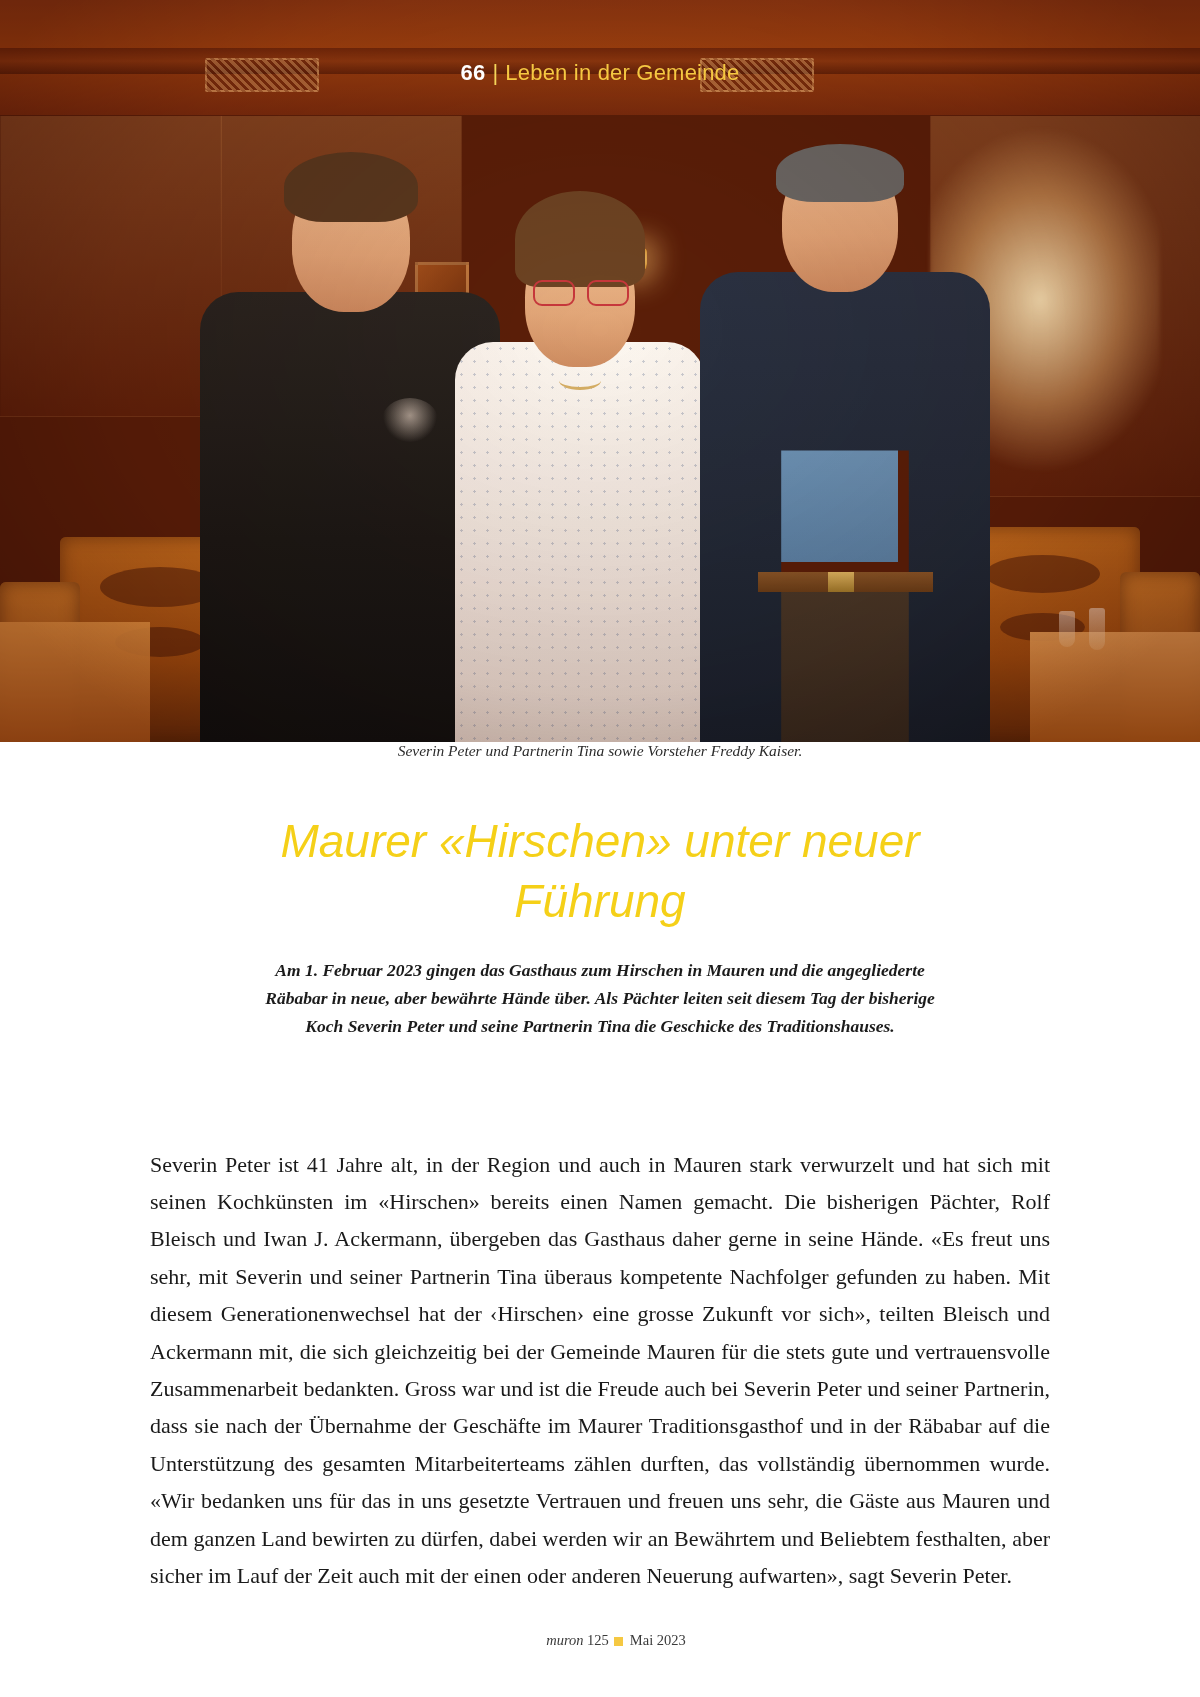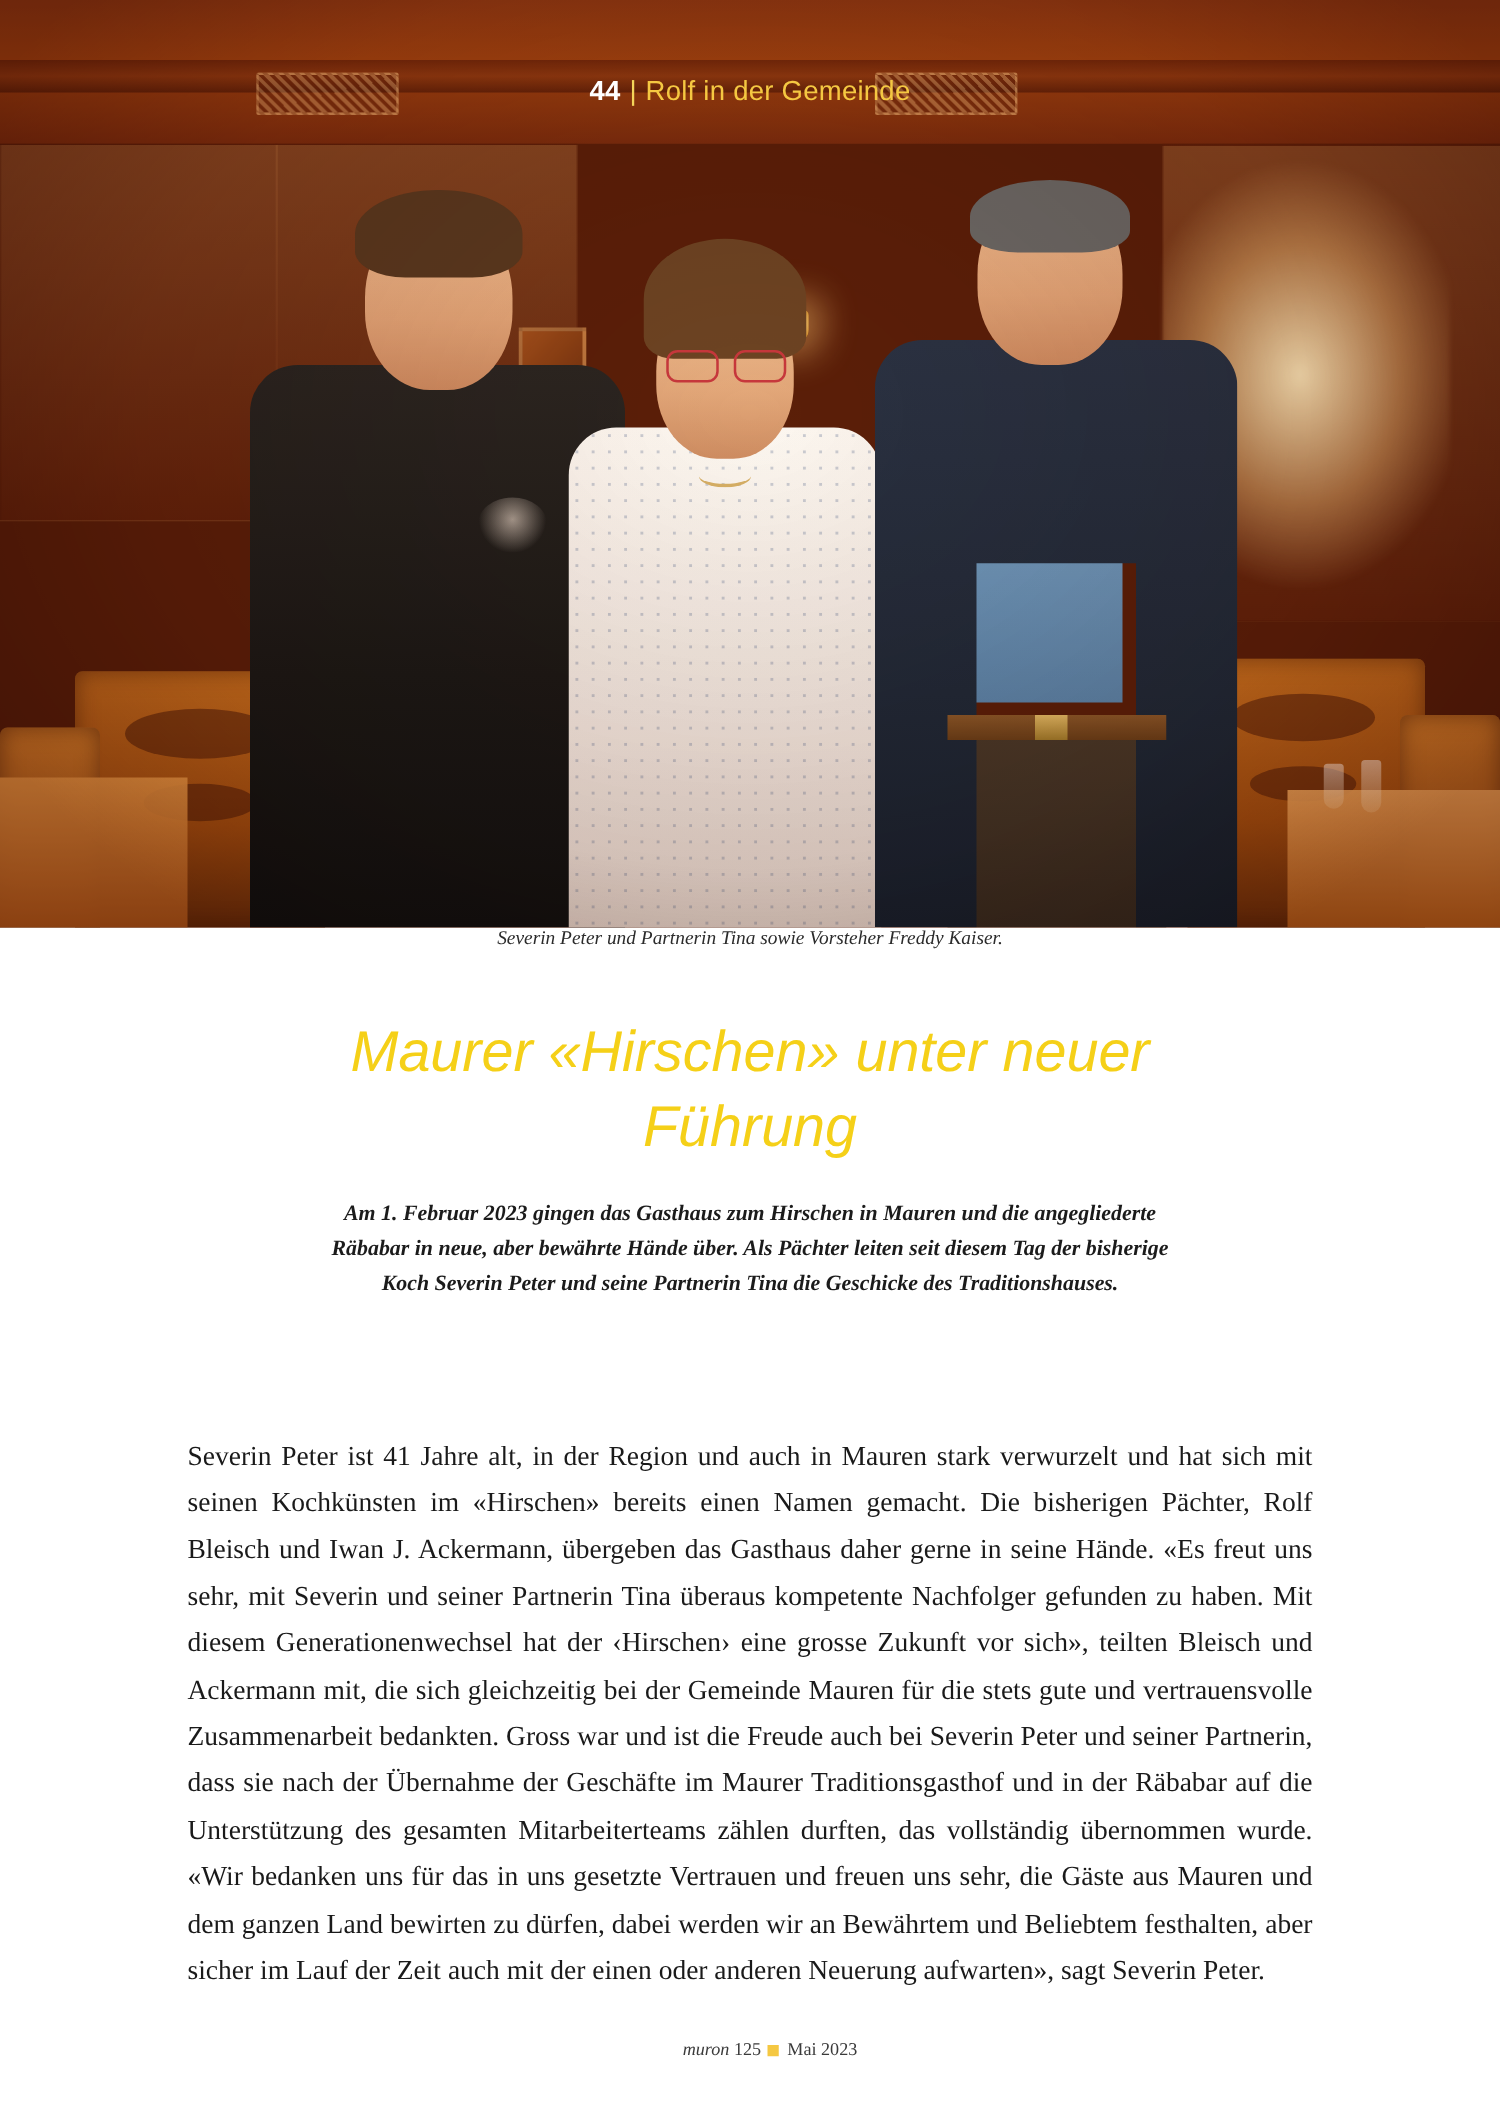--- a/index.html
+++ b/index.html
@@ -343,21 +343,21 @@
       <div class="belt"></div>
       <div class="buckle"></div>
       <div class="head"></div>
       <div class="hair"></div>
     </div>
 
     <div class="warm-overlay"></div>
   </div>
 
   <div class="page-header">
-    <span class="pagenum">44</span><span class="sep">|</span><span class="section">Rolf in der Gemeinde</span>
+    <span class="pagenum">66</span><span class="sep">|</span><span class="section">Leben in der Gemeinde</span>
   </div>
 </div>
 
 <div class="content">
   <div class="caption">Severin Peter und Partnerin Tina sowie Vorsteher Freddy Kaiser.</div>
 
   <h1 class="headline">Maurer «Hirschen» unter neuer Führung</h1>
 
   <p class="lead">Am 1. Februar 2023 gingen das Gasthaus zum Hirschen in Mauren und die angegliederte Räbabar in neue, aber bewährte Hände über. Als Pächter leiten seit diesem Tag der bisherige Koch Severin Peter und seine Partnerin Tina die Geschicke des Traditionshauses.</p>
 

